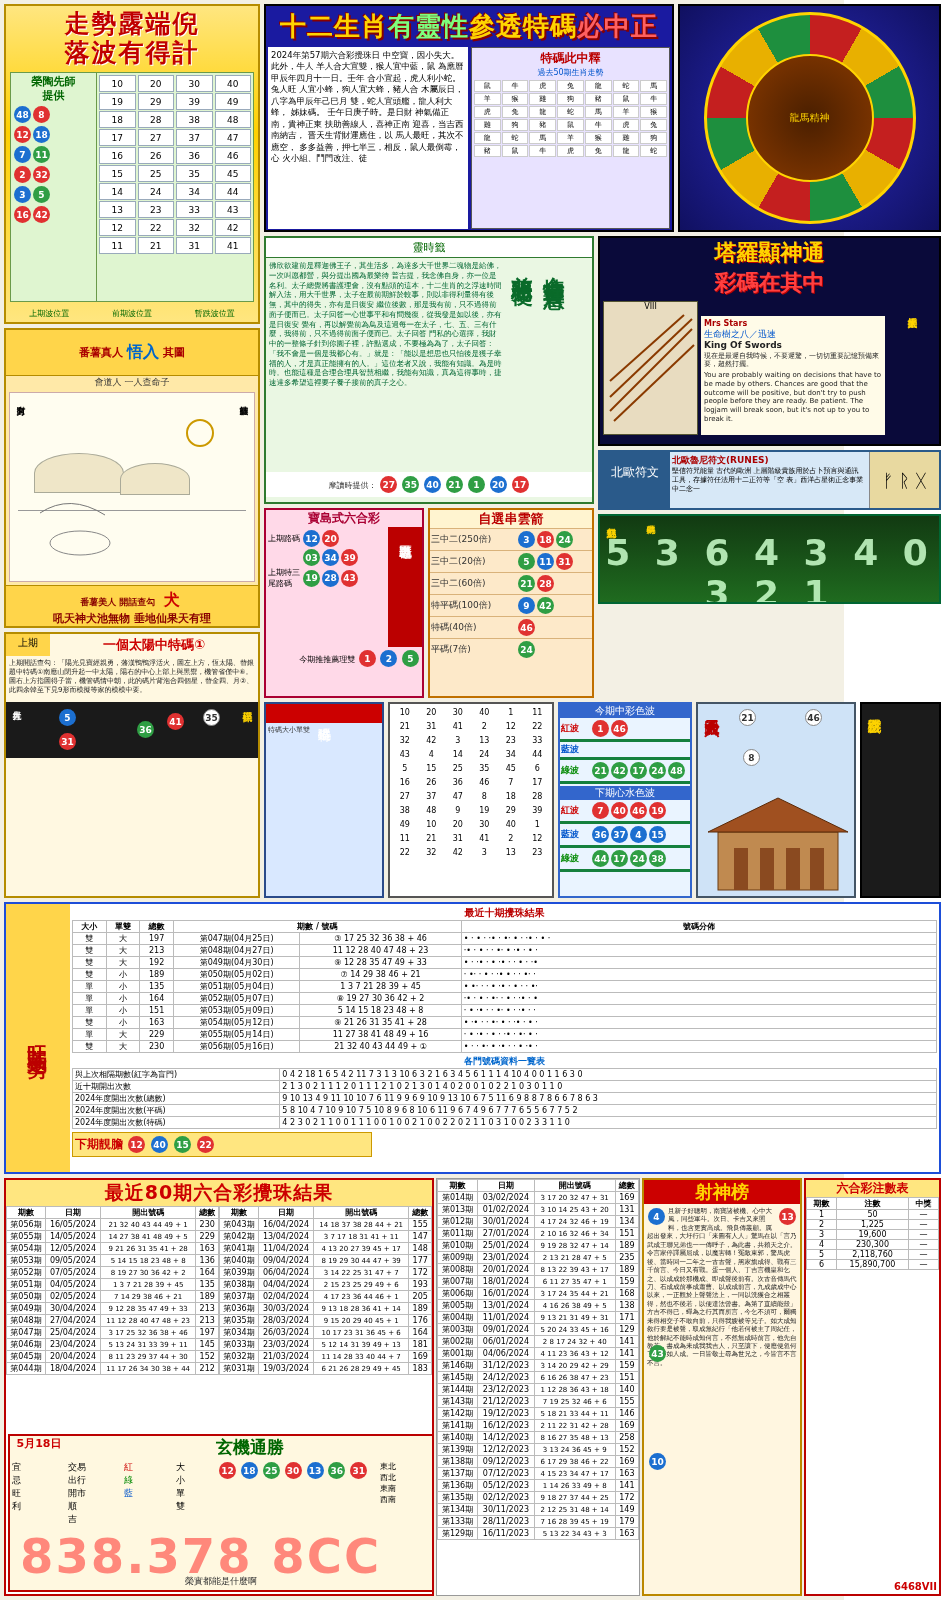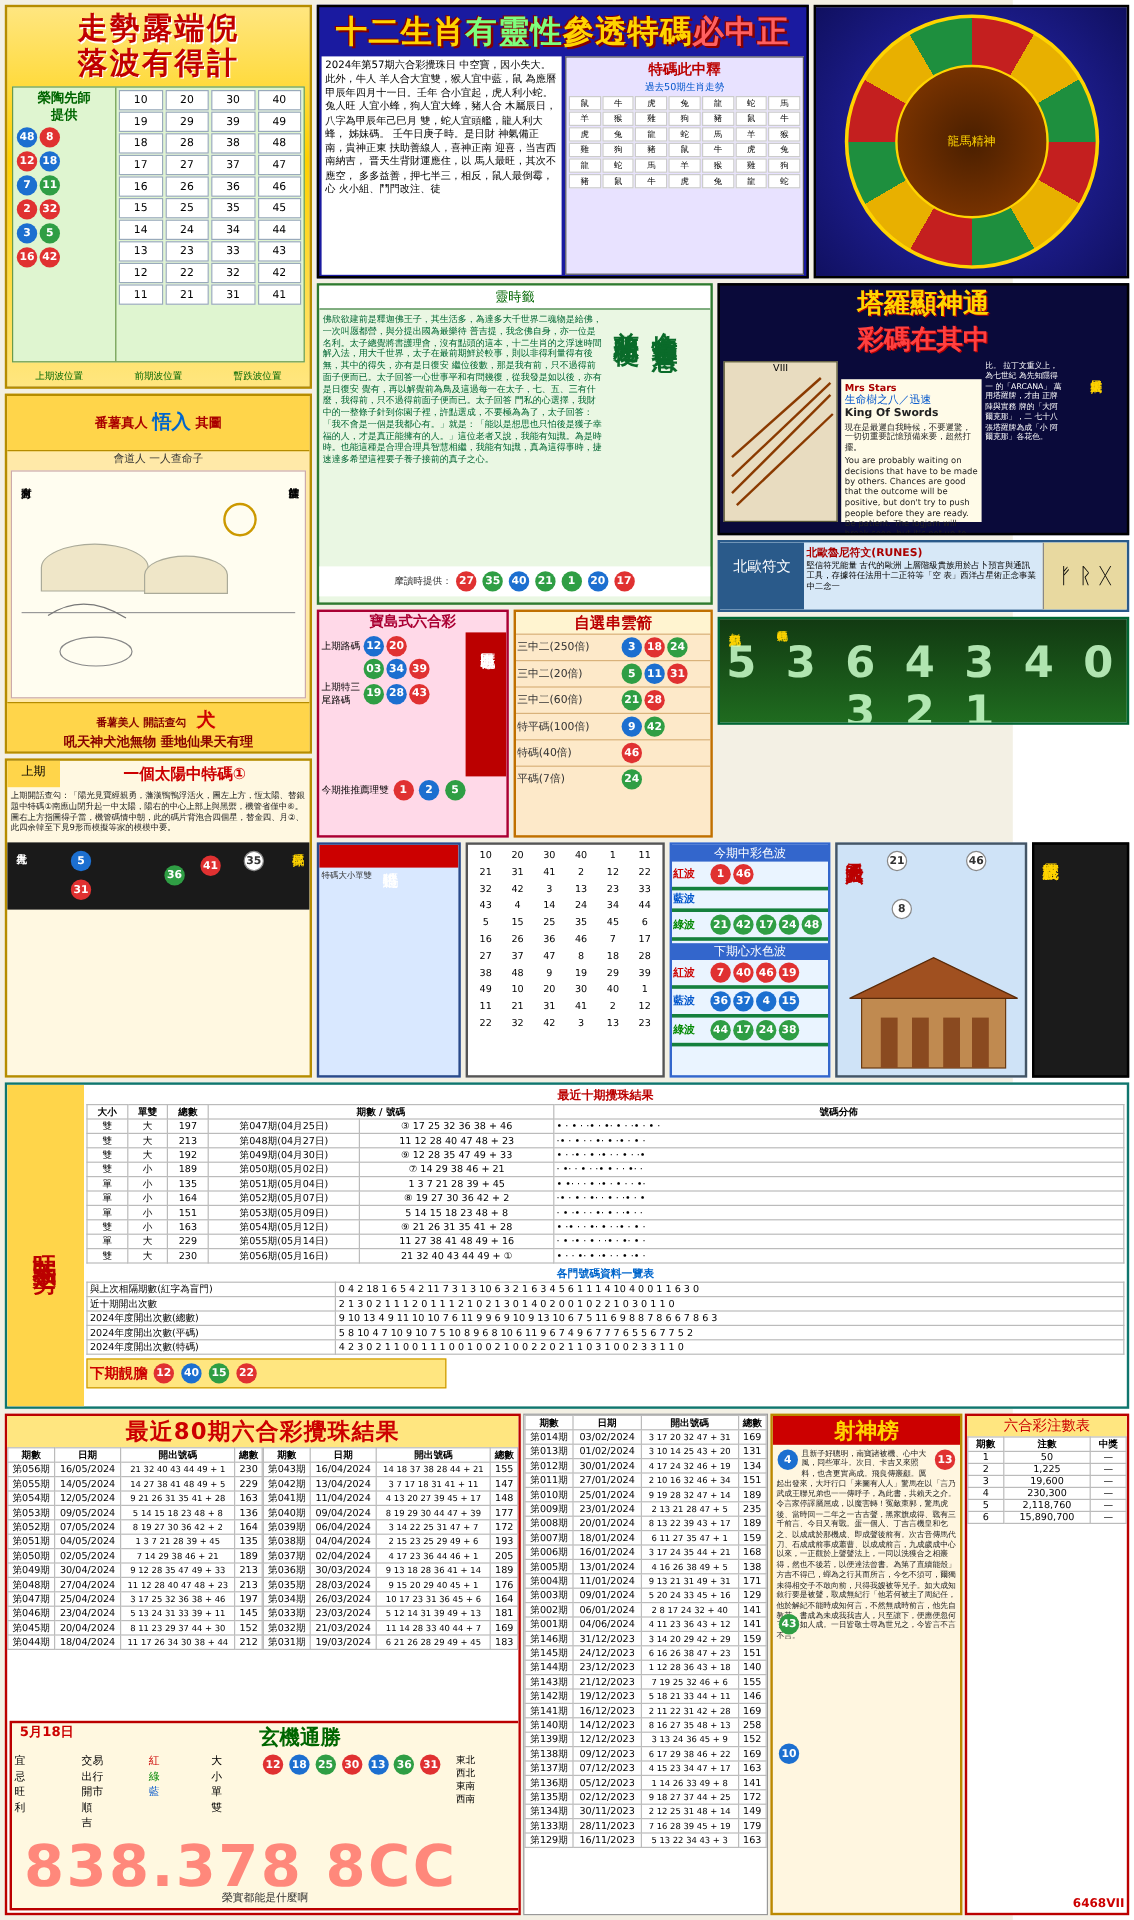--- a/index.html
+++ b/index.html
@@ -159,33 +159,33 @@
 
   
   #p-temple { left:696px; top:702px; width:160px; height:196px; background:#cfe3f7; border:2px solid #456;}
   #p-shadow { left:860px; top:702px; width:81px; height:196px; background:#1b1b1b; border:2px solid #000;}
 
   
   #p-nine { left:4px; top:632px; width:256px; height:266px; background:#fff8e1; border:2px solid #b58c00;}
   .nine-dark { background:#1a1a1a; color:#fff; height:56px; margin-top:4px; position:relative;}
 
   
-  #p-wide { left:4px; top:902px; width:937px; height:272px; background:#fff; border:2px solid #0f766e;}
+  #p-wide { left:4px; top:902px; width:937px; height:272px; background:#fff; border:2px solid #1d4ed8;}
   .wide-left { position:absolute; left:0; top:0; width:64px; height:100%; background:#ffd54a; display:flex; align-items:center; justify-content:center;}
   .wide-left span { writing-mode:vertical-rl; text-orientation:upright; font-size:20px; font-weight:bold; color:#b00; letter-spacing:4px;}
   table.tbl { border-collapse:collapse; font-size:8px; }
   table.tbl td, table.tbl th { border:1px solid #bbb; padding:0 2px; text-align:center; white-space:nowrap;}
 
   
   #p-80 { left:4px; top:1178px; width:430px; height:418px; background:#fff; border:2px solid #b00;}
   #p-80 .h { text-align:center; font-size:19px; font-weight:bold; color:#c00; background:#ffe680; letter-spacing:1px;}
   #p-mid80 { left:436px; top:1178px; width:204px; height:418px; background:#fff; border:1px solid #999;}
   #p-god { left:642px; top:1178px; width:160px; height:418px; background:#fff6e0; border:2px solid #b80;}
   #p-table-right { left:804px; top:1178px; width:137px; height:418px; background:#fff; border:2px solid #b00;}
-  #p-table-right .h{ text-align:center; background:#ffe680; color:#c00; font-weight:normal; font-size:12px;}
+  #p-table-right .h{ text-align:center; background:#ffe680; color:#c00; font-weight:bold; font-size:12px;}
 
   .watermark {
     position:absolute; left:20px; bottom:16px; font-size:48px; font-weight:bold;
     color:rgba(255,0,0,.45); letter-spacing:2px; pointer-events:none;
   }
   .sm { font-size:7px; }
   .c-red{color:#c00;} .c-blue{color:#05c;} .c-green{color:#080;}
 </style>
 </head>
 <body>
@@ -413,21 +413,21 @@
           <span style="width:34px;">上期特三尾路碼</span>
           <span class="ball b-green">19</span>
           <span class="ball b-blue">28</span>
           <span class="ball b-red">43</span>
         </div>
       </div>
       <div style="width:34px;background:#b00;color:#fff;text-align:center;">
         <span class="vert" style="font-size:13px;">老鳳台號專區</span>
       </div>
     </div>
-    <div style="padding:2px;font-size:8px;">
+    <div style="padding:2px;font-size:8px;text-align:right;">
       <span>今期推推薦理雙</span>
       <span class="ball b-red">1</span>
       <span class="ball b-blue">2</span>
       <span class="ball b-green">5</span>
     </div>
   </div>
 
   <div class="panel" id="p-zixuan">
     <div class="h">自選串雲箭</div>
     <div class="zx-row">
@@ -479,21 +479,20 @@
           </g>
         </svg>
       </div>
       <div class="tarot-txt">
         <div style="font-size:8px;color:#a00;font-weight:bold;">Mrs Stars</div>
         <div style="font-size:9px;color:#05c;">生命樹之八／迅速</div>
         <div style="font-size:9px;font-weight:bold;">King Of Swords</div>
         <div>現在是最遲自我時候，不要遲驚，一切切重要記憶預備來要，超然打擺。</div>
         <div style="margin-top:2px;">You are probably waiting on decisions that have to be made by others. Chances are good that the outcome will be positive, but don't try to push people before they are ready. Be patient. The logjam will break soon, but it's not up to you to break it.</div>
       </div>
-      <div style="width:64px;font-size:6.5px;color:#fff;line-height:1.3;">比。  拉丁文重义上，為七世紀 為先知隱得一 的「ARCANA」 萬用塔羅牌，才由 正牌陣與實務 牌的「大阿爾克那」，二 七十八張塔羅牌為成「小 阿爾克那」各花色。</div>
       <div style="width:48px;text-align:center;color:#ffd400;font-size:10px;">
         <span class="vert">摘星太太解畫</span>
       </div>
     </div>
   </div>
 
   <div class="panel" id="p-runes">
     <div style="display:flex;height:100%;">
       <div style="width:70px;background:#2a5a8a;color:#fff;text-align:center;font-size:12px;padding-top:12px;">北歐符文</div>
       <div style="flex:1;padding:2px;">

